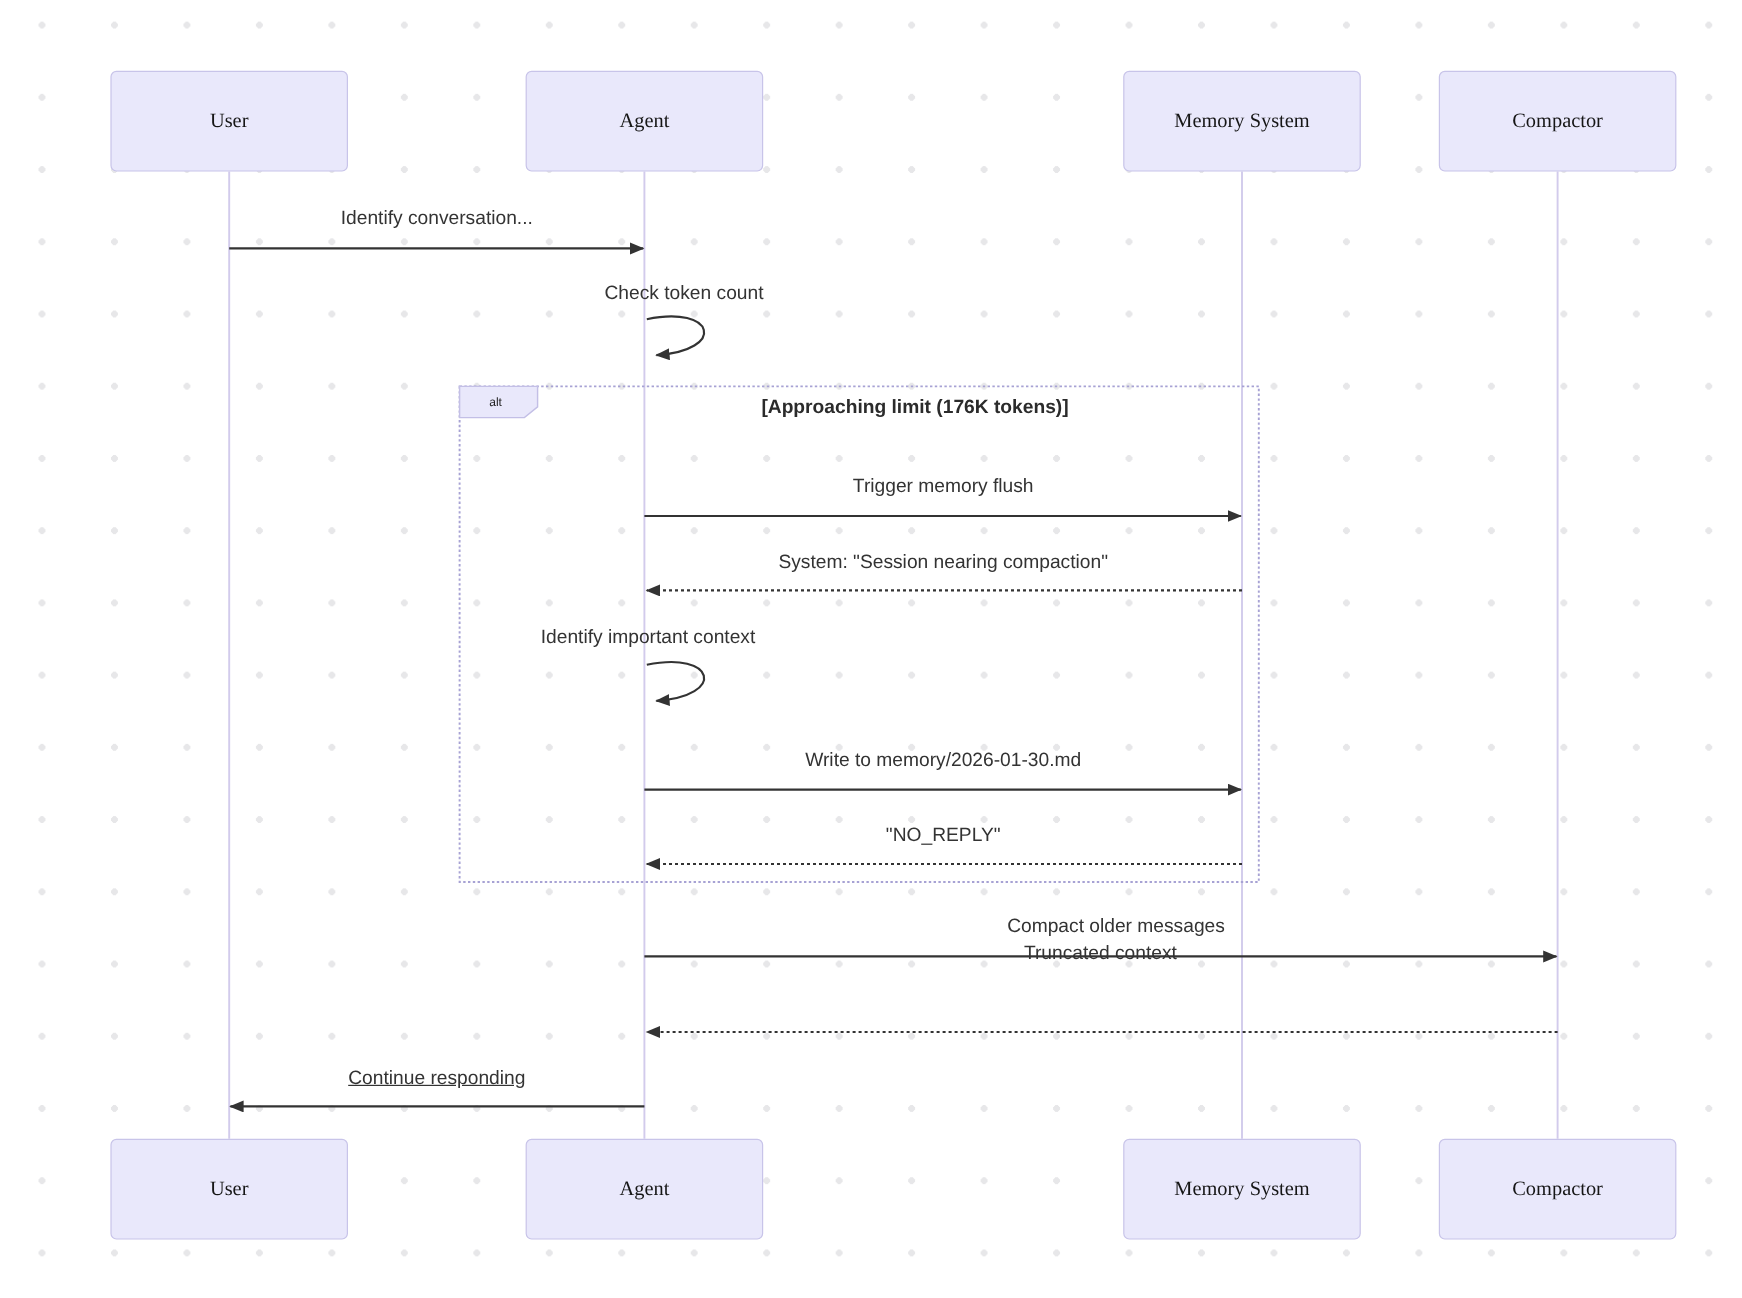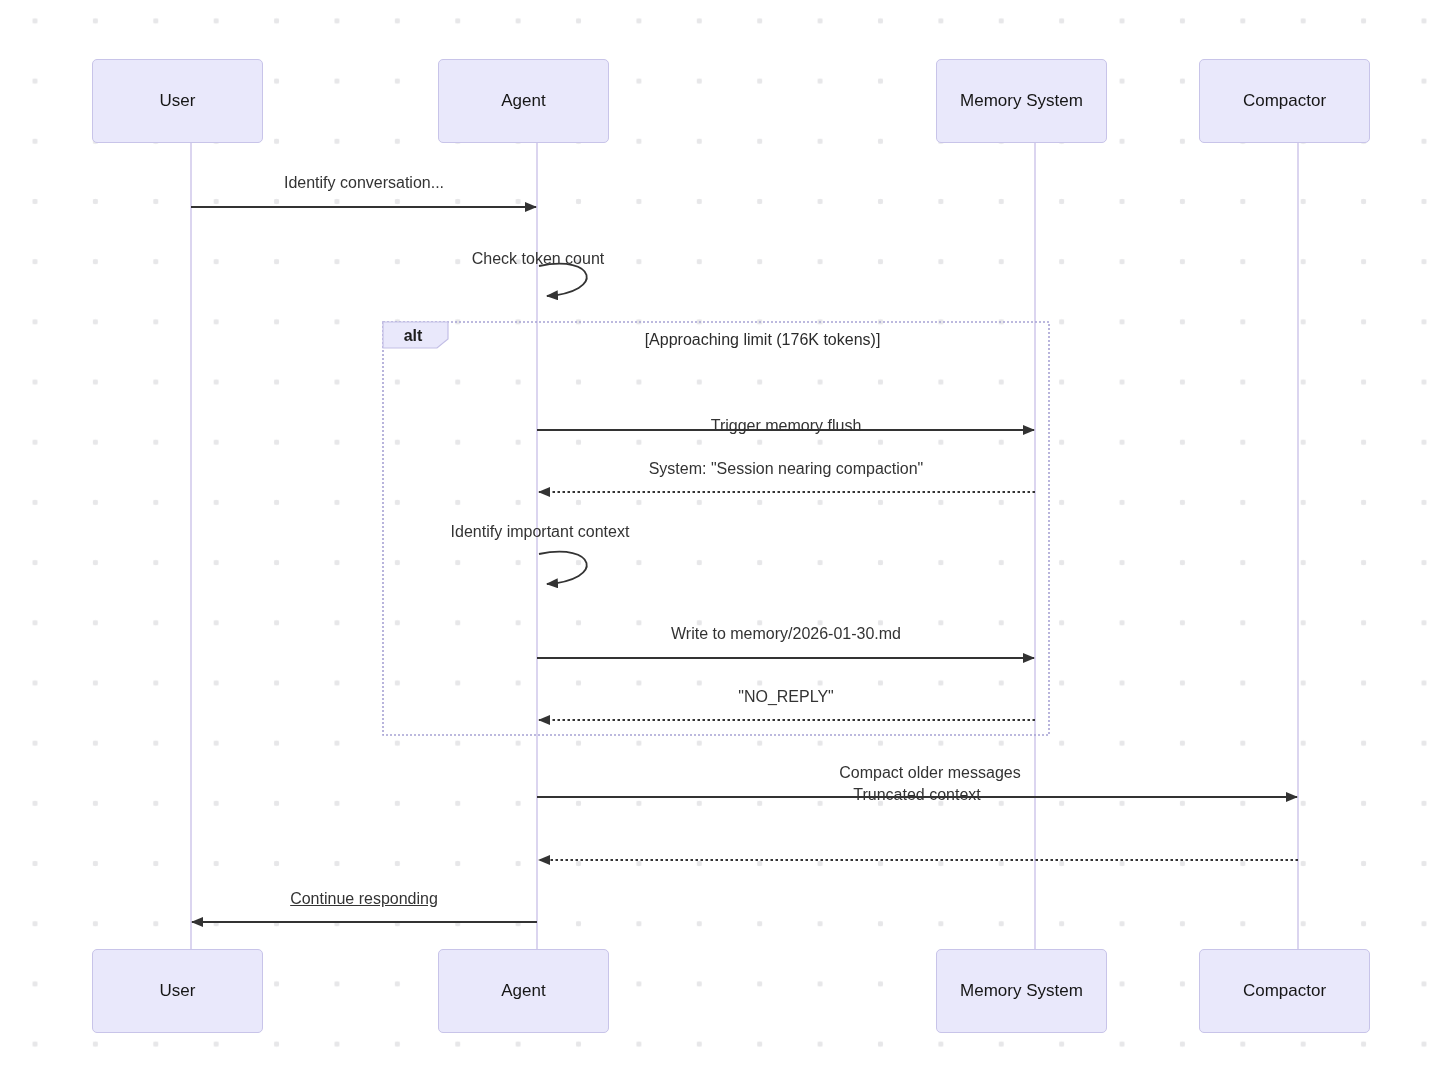--- a/index.html
+++ b/index.html
@@ -22,40 +22,41 @@
   }
   .lifeline { stroke: #d2cbec; stroke-width: 1.6; }
   .msgline  { stroke: #333333; stroke-width: 1.8; }
   .dashed   { stroke-dasharray: 2.5, 2.5; }
   .loop     { stroke: #333333; stroke-width: 1.8; fill: none; }
   .altframe { fill: none; stroke: #a7a2d4; stroke-width: 1.6; stroke-dasharray: 2, 2; }
   .altlabelbg { fill: #e9e8fb; stroke: #c3bfe6; stroke-width: 1.2; }
 
   .pbox {
     position: absolute;
-    width: 171px; height: 84px;
+    width: 198px; height: 84px;
     background: #e9e8fb;
     border: 1px solid #c8c4e9;
     border-radius: 5px;
     display: flex; align-items: center; justify-content: center;
     font-size: 17px; color: #161616;
     box-sizing: border-box;
+    font-family: Liberation Serif, serif;
   }
   .mlabel {
     position: absolute;
     transform: translate(-50%, -50%);
     white-space: nowrap;
     font-size: 16px; color: #333333;
     text-align: center;
   }
-  .cond { font-weight: normal; color: #2b2b2b; padding-left: 23px; }
+  .cond { font-weight: bold; color: #2b2b2b; padding-left: 23px; }
   .altword {
     position: absolute;
     transform: translate(-50%, -50%);
-    font-size: 16px; font-weight: 700; color: #1d1d1d;
+    font-size: 10px; font-weight: 400; color: #1d1d1d;
     white-space: nowrap;
   }
 </style>
 </head>
 <body>
 
 <div class="canvas">
 
   <svg class="layer" viewBox="0 0 1452 1082">
     <defs>
@@ -107,22 +108,22 @@
     <span>Memory System</span>
   </div>
   <div class="pbox" style="left:1199px; top:949px;">
     <span>Compactor</span>
   </div>
 
   <div class="altword" style="left:413px; top:336px;">alt</div>
   <div class="mlabel cond" style="left:751px; top:340px;">[Approaching limit (176K tokens)]</div>
 
   <div class="mlabel" style="left:364px; top:183px;">Identify conversation...</div>
-  <div class="mlabel" style="left:538px; top:245px;margin-top:14px;">Check token count</div>
-  <div class="mlabel" style="left:786px; top:426px;">Trigger memory flush</div>
+  <div class="mlabel" style="left:570px; top:245px;">Check token count</div>
+  <div class="mlabel" style="left:786px; top:406px;">Trigger memory flush</div>
   <div class="mlabel" style="left:786px; top:469px;">System: "Session nearing compaction"</div>
   <div class="mlabel" style="left:540px; top:532px;">Identify important context</div>
   <div class="mlabel" style="left:786px; top:634px;">Write to memory/2026-01-30.md</div>
   <div class="mlabel" style="left:786px; top:697px;">"NO_REPLY"</div>
   <div class="mlabel" style="left:930px; top:773px;">Compact older messages</div>
   <div class="mlabel" style="left:917px; top:795px;">Truncated context</div>
   <div class="mlabel" style="left:364px; top:899px;text-decoration:underline;">Continue responding</div>
 
 </div>
 

